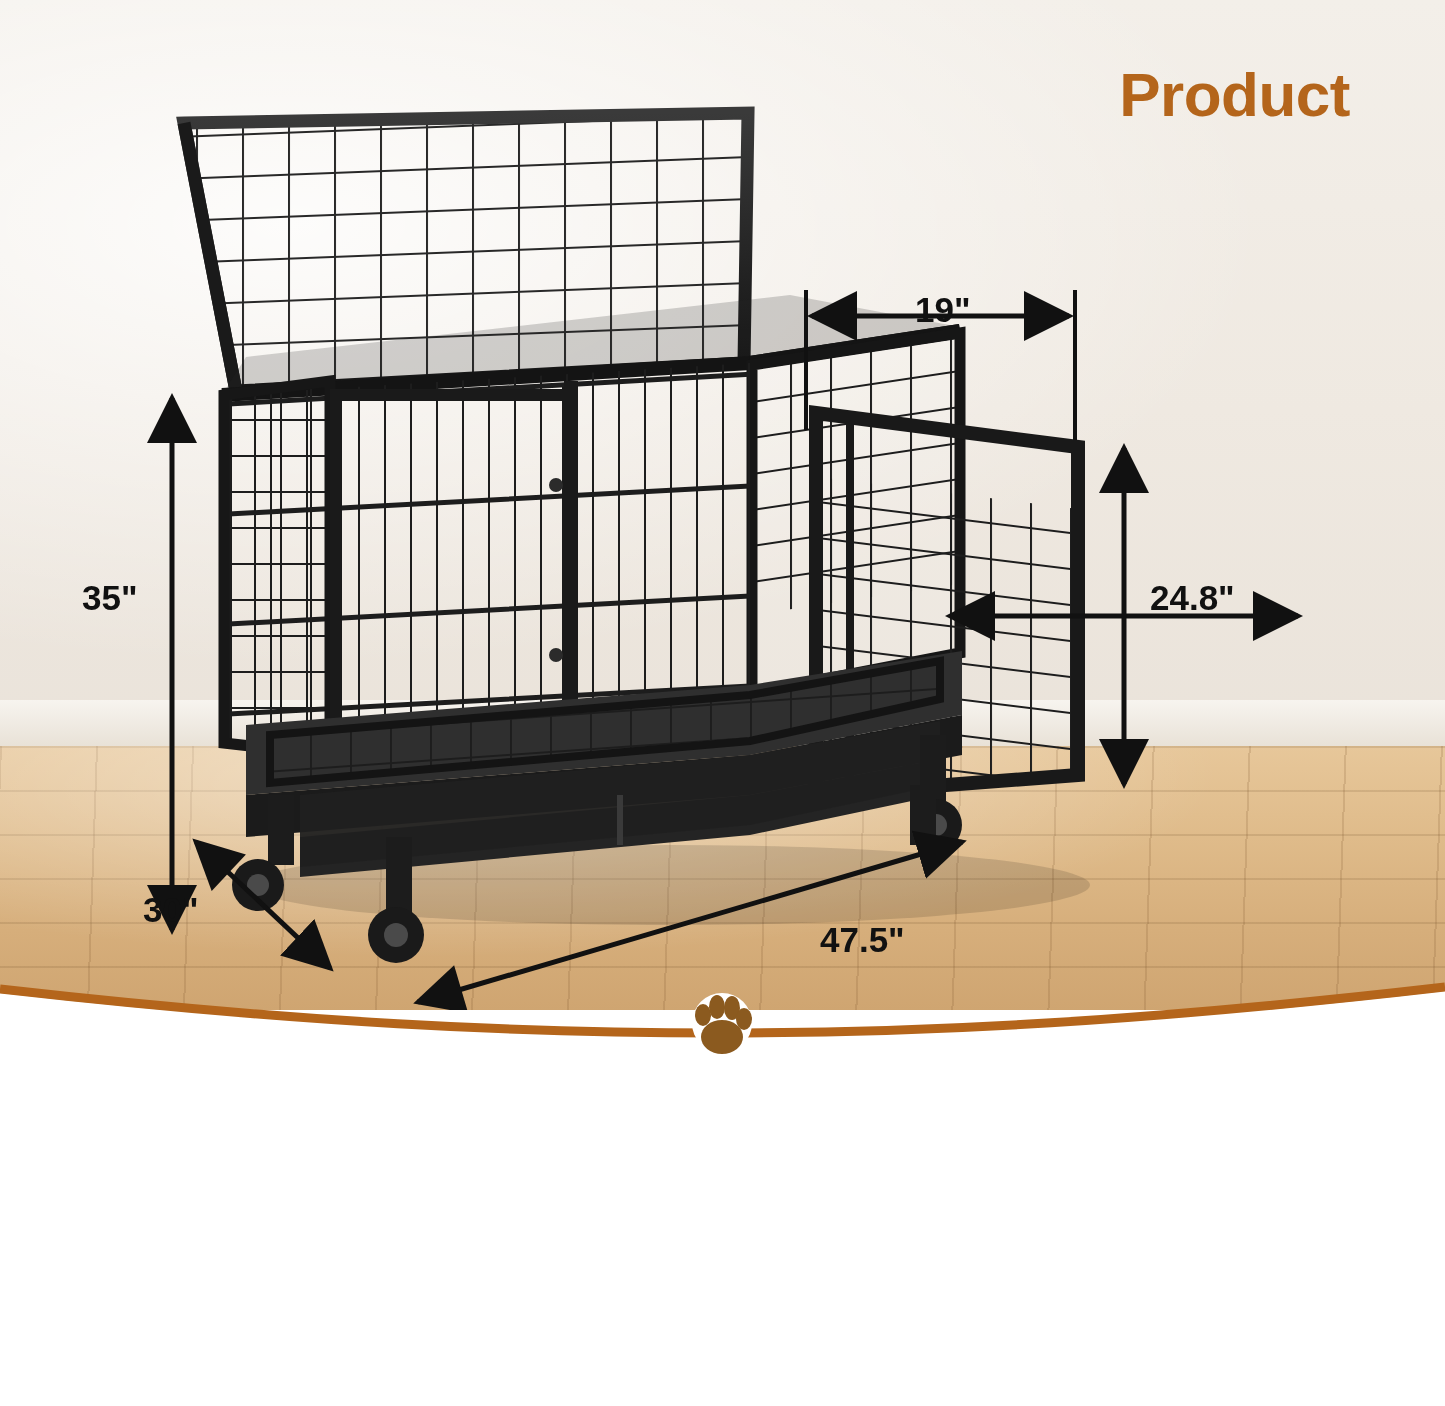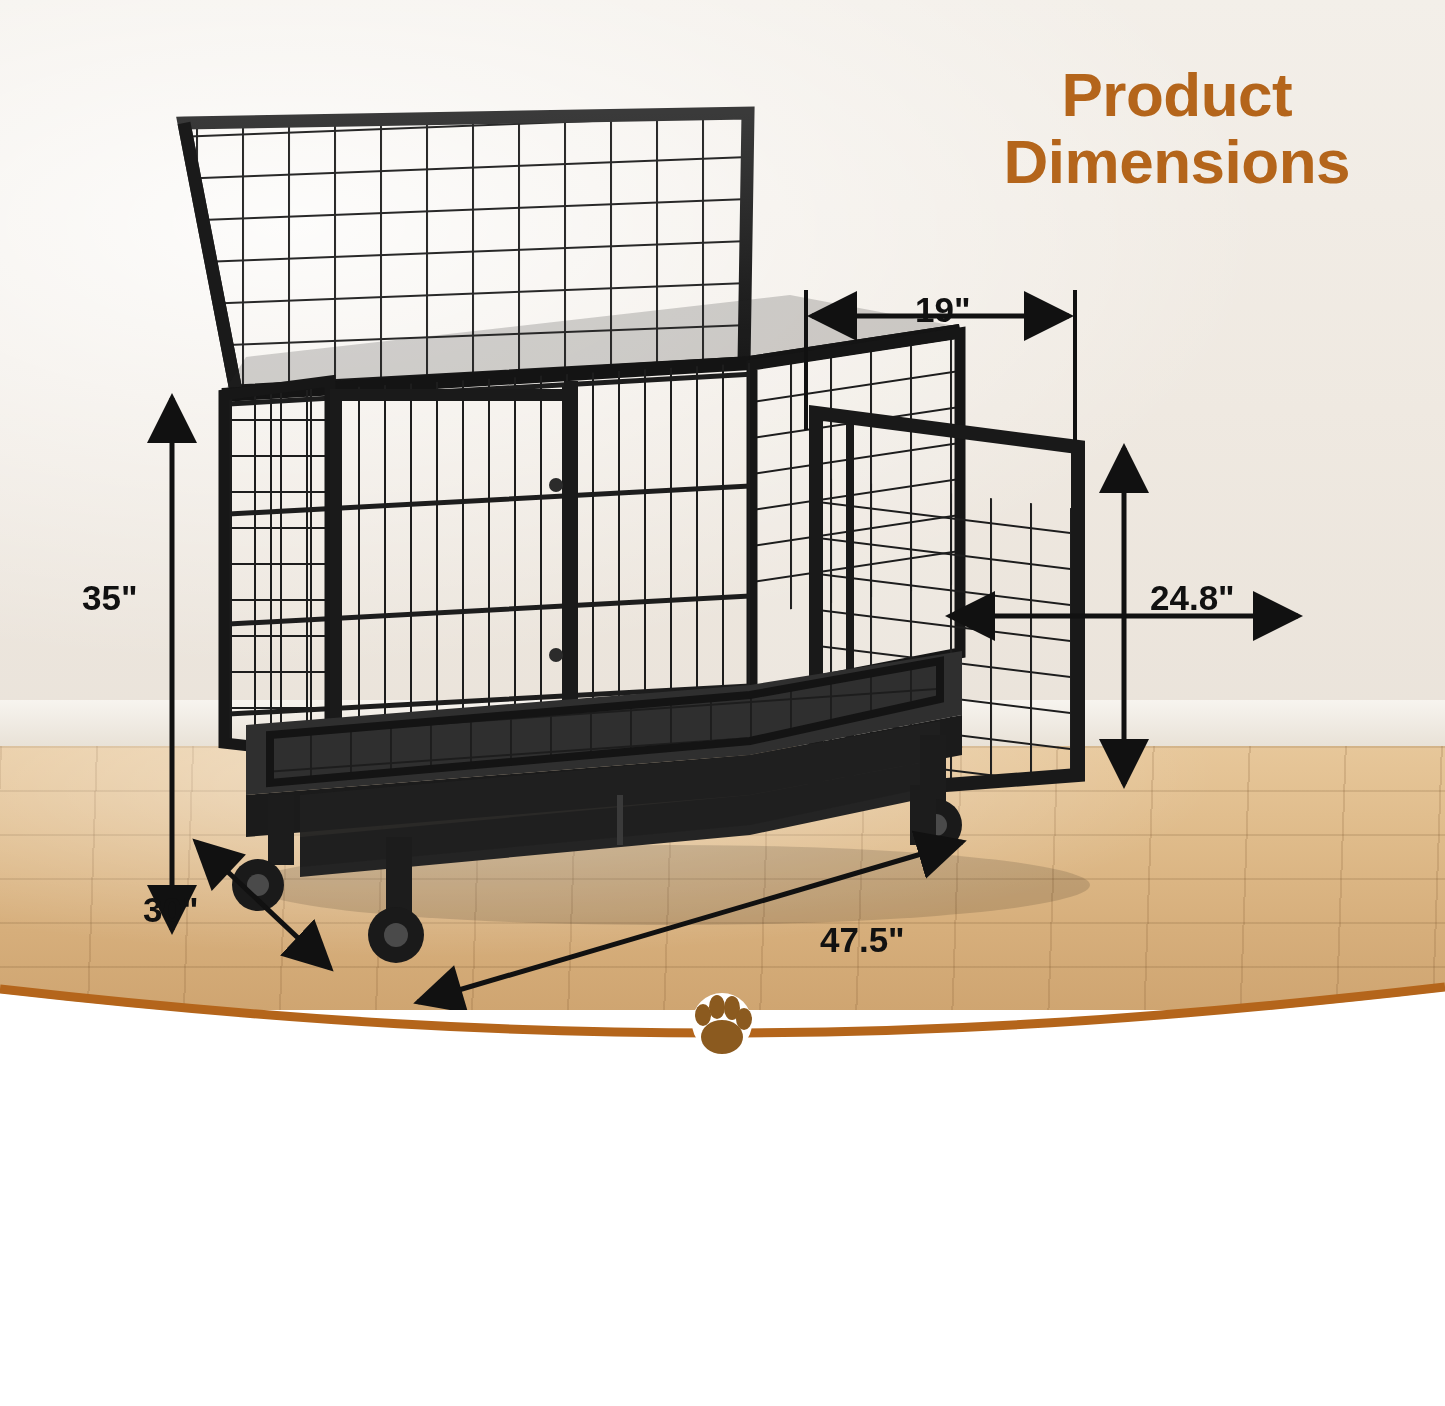--- a/index.html
+++ b/index.html
@@ -61,21 +61,21 @@
   
   .prod-title{
     position:absolute;right:95px;top:62px;
     text-align:right;
     color:#b4651b;
     font-size:62px;
     font-weight:bold;
     line-height:1.08;
     letter-spacing:-0.5px;
   }
-  .prod-title span{display:block;text-align:center;}
+  .prod-title span{display:block;}
 
   
   .dim{
     position:absolute;
     color:#111;
     font-weight:bold;
     font-size:35px;
     font-family:"Liberation Sans", sans-serif;
   }
   .dim-19{left:915px;top:290px;}
@@ -241,21 +241,20 @@
 
       <line x1="172" y1="398" x2="172" y2="930" stroke="#111" stroke-width="5" marker-start="url(#ah2)" marker-end="url(#ah)"></line>
 
       <line x1="196" y1="842" x2="330" y2="968" stroke="#111" stroke-width="5" marker-start="url(#ah2)" marker-end="url(#ah)"></line>
 
       <line x1="418" y1="1002" x2="962" y2="842" stroke="#111" stroke-width="5" marker-start="url(#ah2)" marker-end="url(#ah)"></line>
     </svg>
 
     <div class="prod-title">
       <span>Product</span>
-      <span>Dimensions</span>
     </div>
 
     <div class="dim dim-19">19"</div>
     <div class="dim dim-248">24.8"</div>
     <div class="dim dim-35">35"</div>
     <div class="dim dim-30">30"</div>
     <div class="dim dim-475">47.5"</div>
   </div>
 
   <svg class="divider" viewBox="0 0 1445 90" preserveAspectRatio="none">

